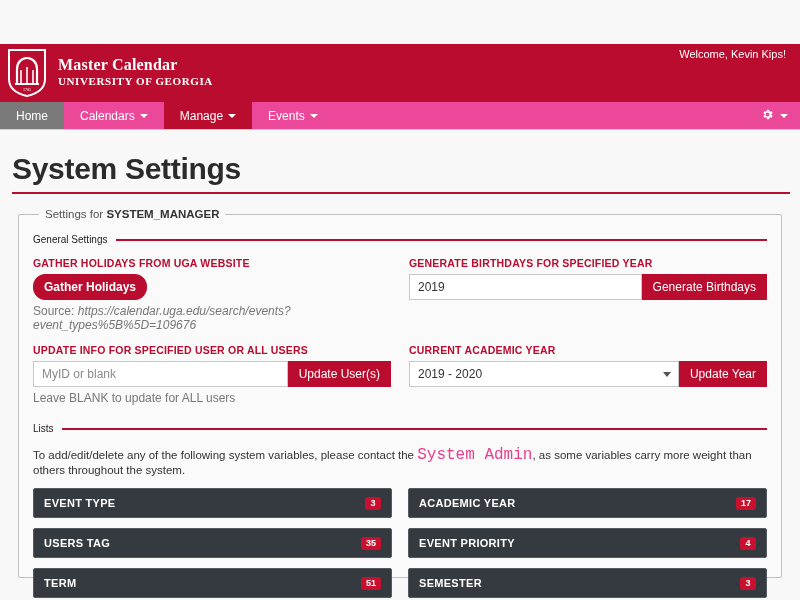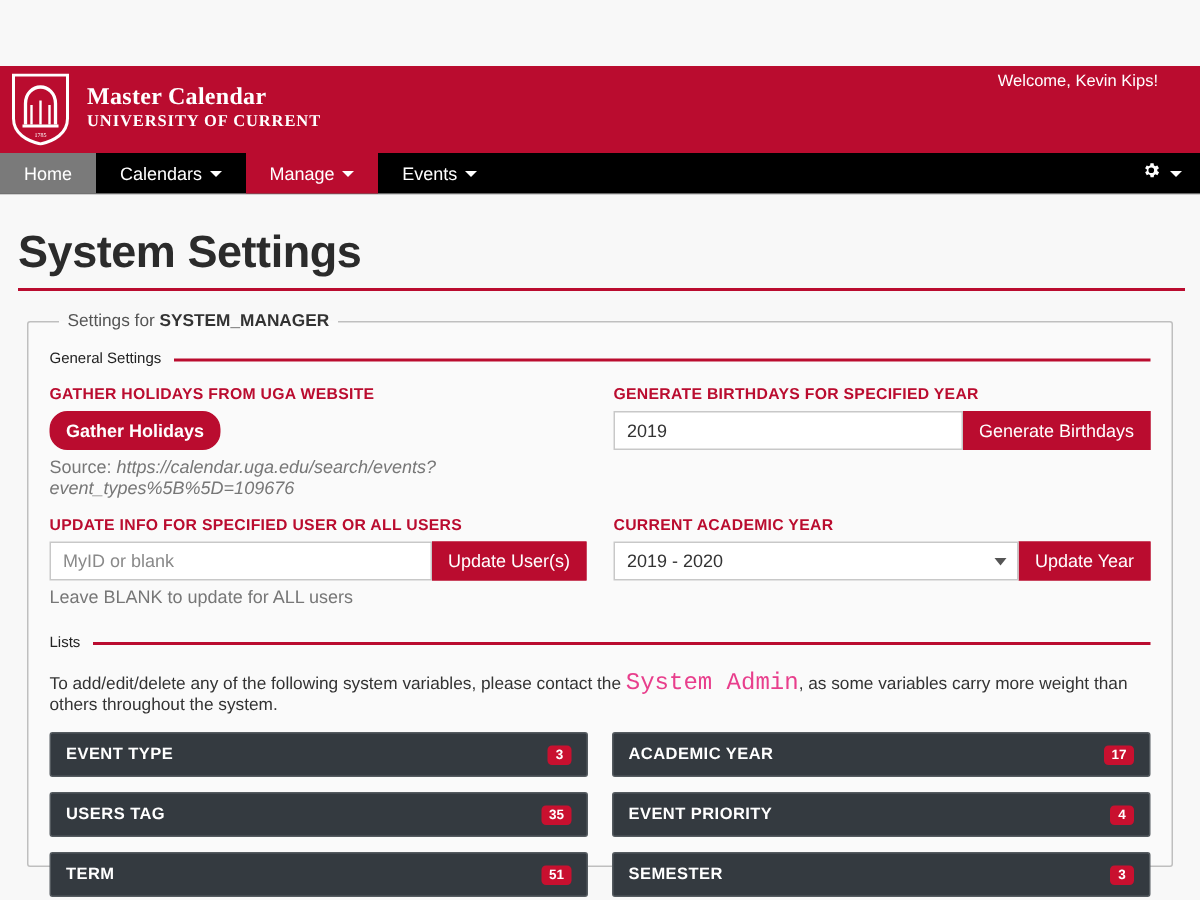--- a/index.html
+++ b/index.html
@@ -38,29 +38,29 @@
   .brand-sub {
     font-family: "Liberation Serif", serif;
     font-weight: bold;
     font-size: 11px;
     color: #ffffff;
     letter-spacing: 0.6px;
     margin-top: 3px;
   }
   .welcome {
     position: absolute;
-    top: 4px; right: 28px;
+    top: 4px; right: 14px;
     color: #ffffff;
     font-size: 11px;
   }
 
   
   .navbar {
     height: 28px;
-    background: #000000;
+    background: #ec4899;
     display: flex;
     align-items: stretch;
     position: relative;
     border-bottom: 1px solid #cfcfcf;
   }
   .nav-item {
     display: flex;
     align-items: center;
     gap: 5px;
     padding: 0 16px;
@@ -269,21 +269,21 @@
       <path d="M9 34 V20 C9 13 14 9 19 9 C24 9 29 13 29 20 V34" fill="none" stroke="#ffffff" stroke-width="2.2"></path>
       <line x1="13" y1="34" x2="13" y2="21" stroke="#ffffff" stroke-width="1.6"></line>
       <line x1="19" y1="34" x2="19" y2="18" stroke="#ffffff" stroke-width="1.6"></line>
       <line x1="25" y1="34" x2="25" y2="21" stroke="#ffffff" stroke-width="1.6"></line>
       <line x1="7" y1="35" x2="31" y2="35" stroke="#ffffff" stroke-width="2"></line>
       <text x="19" y="42" font-size="4" fill="#ffffff" text-anchor="middle" font-family="Liberation Serif, serif">1785</text>
     </svg>
   </div>
   <div class="brand-block">
     <div class="brand-title">Master Calendar</div>
-    <div class="brand-sub">UNIVERSITY OF CURRENT</div>
+    <div class="brand-sub">UNIVERSITY OF GEORGIA</div>
   </div>
   <div class="welcome">Welcome, Kevin Kips!</div>
 </div>
 
 <div class="navbar">
   <div class="nav-item active-hover">
     <span>Home</span>
   </div>
   <div class="nav-item">
     <span>Calendars</span>

